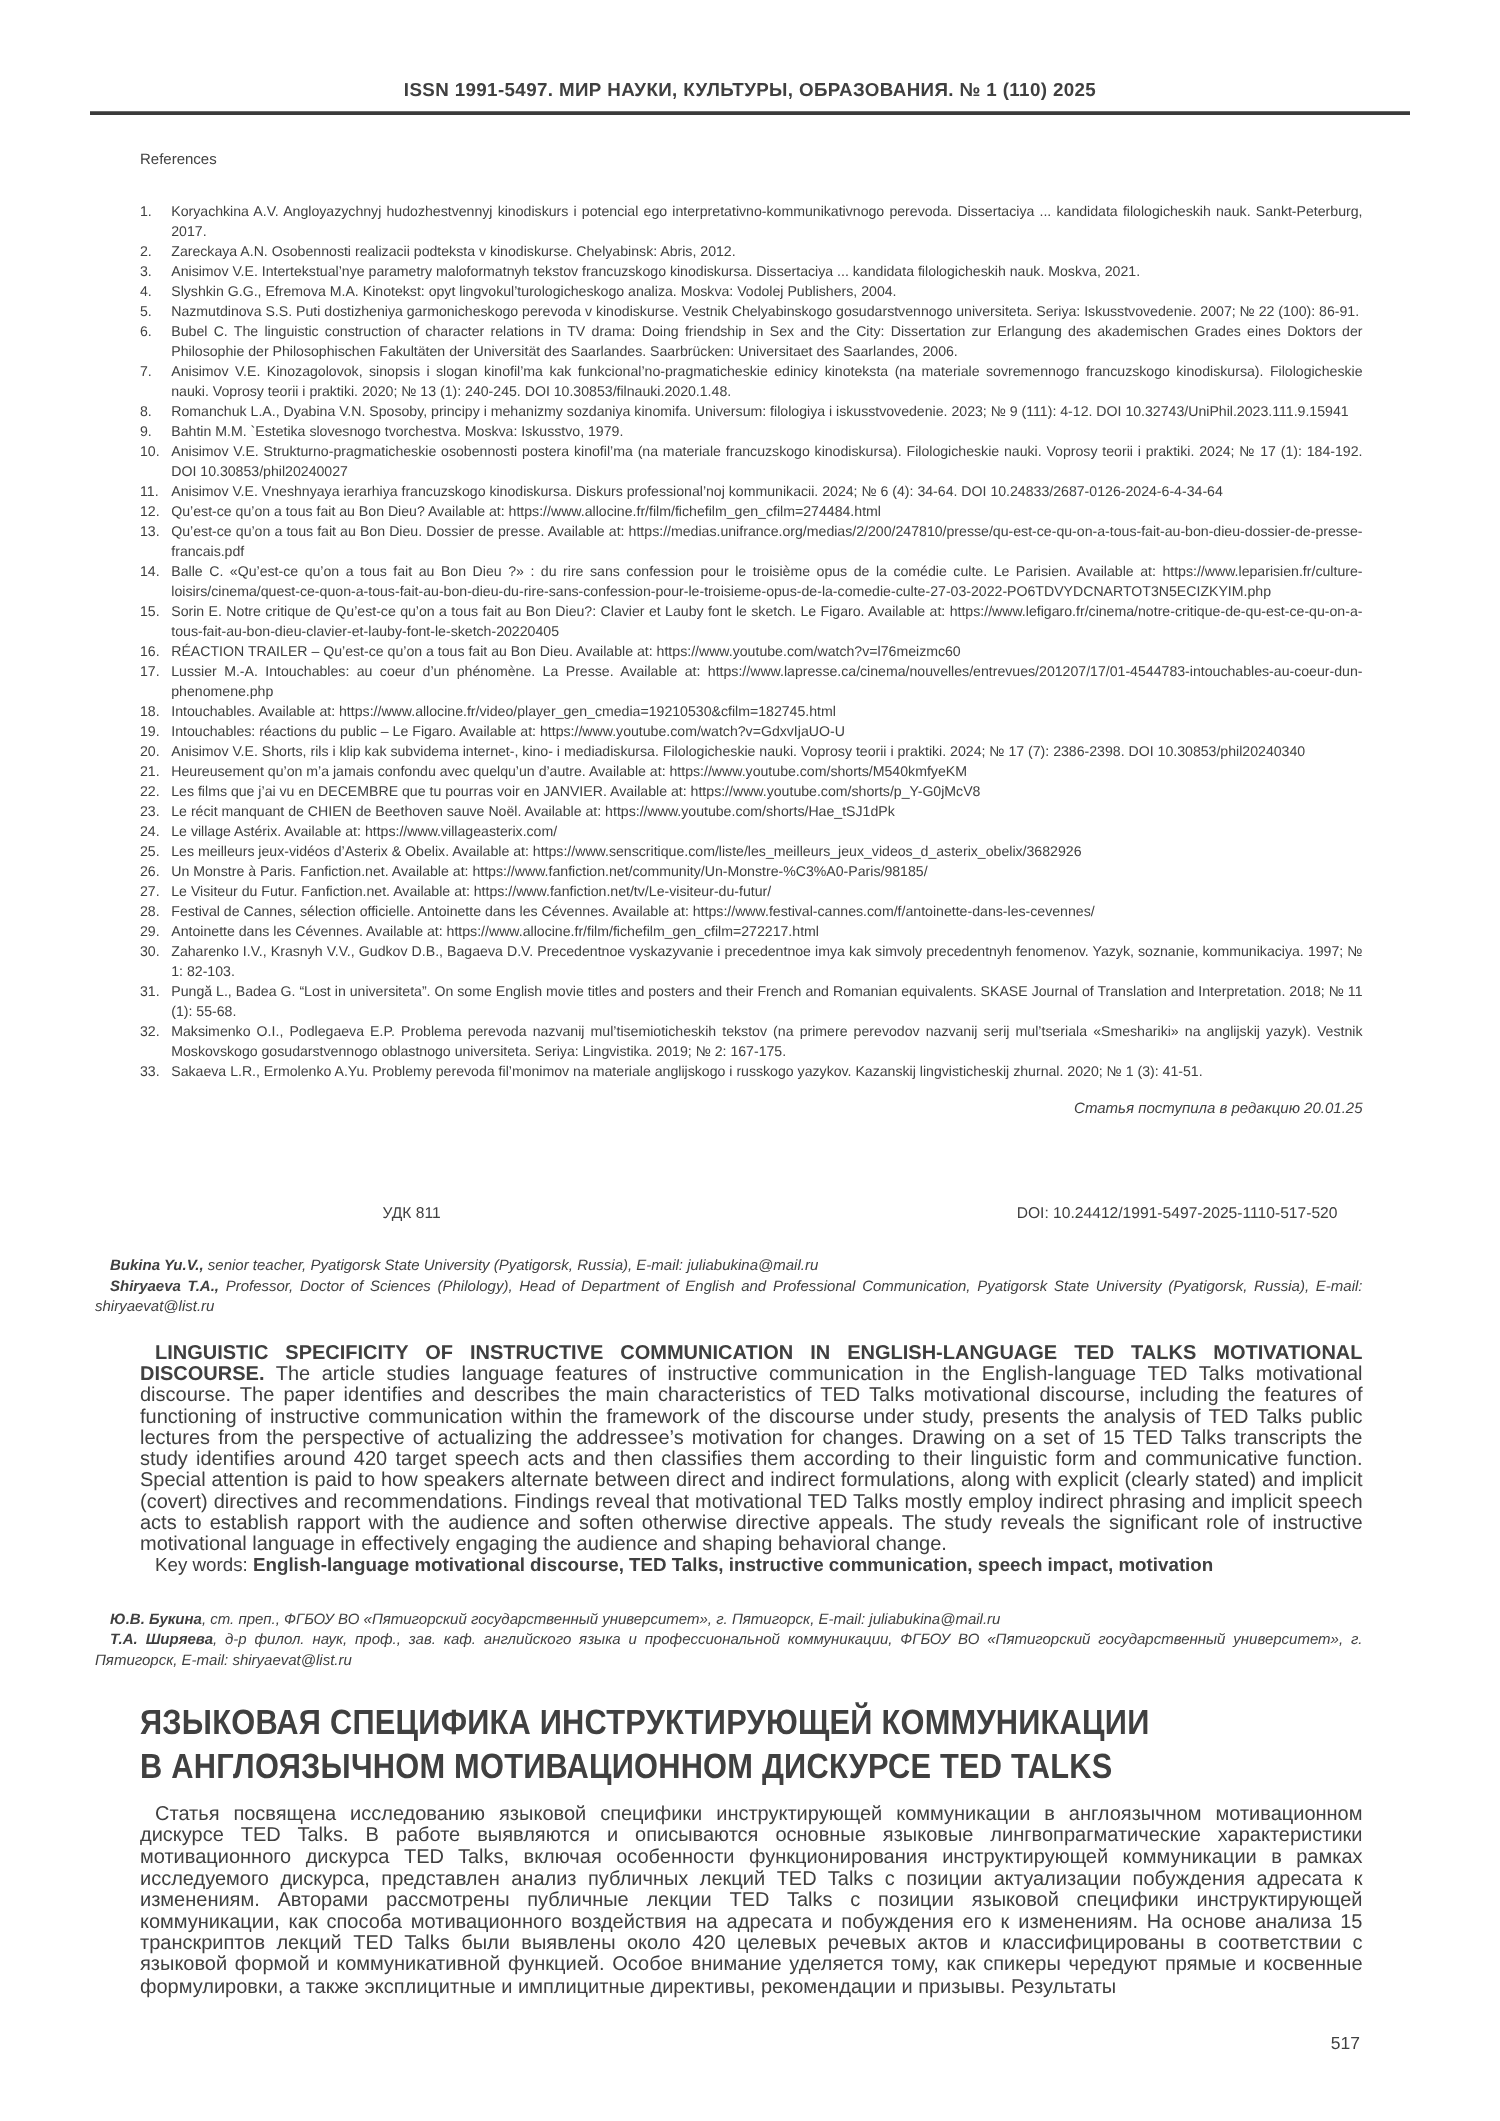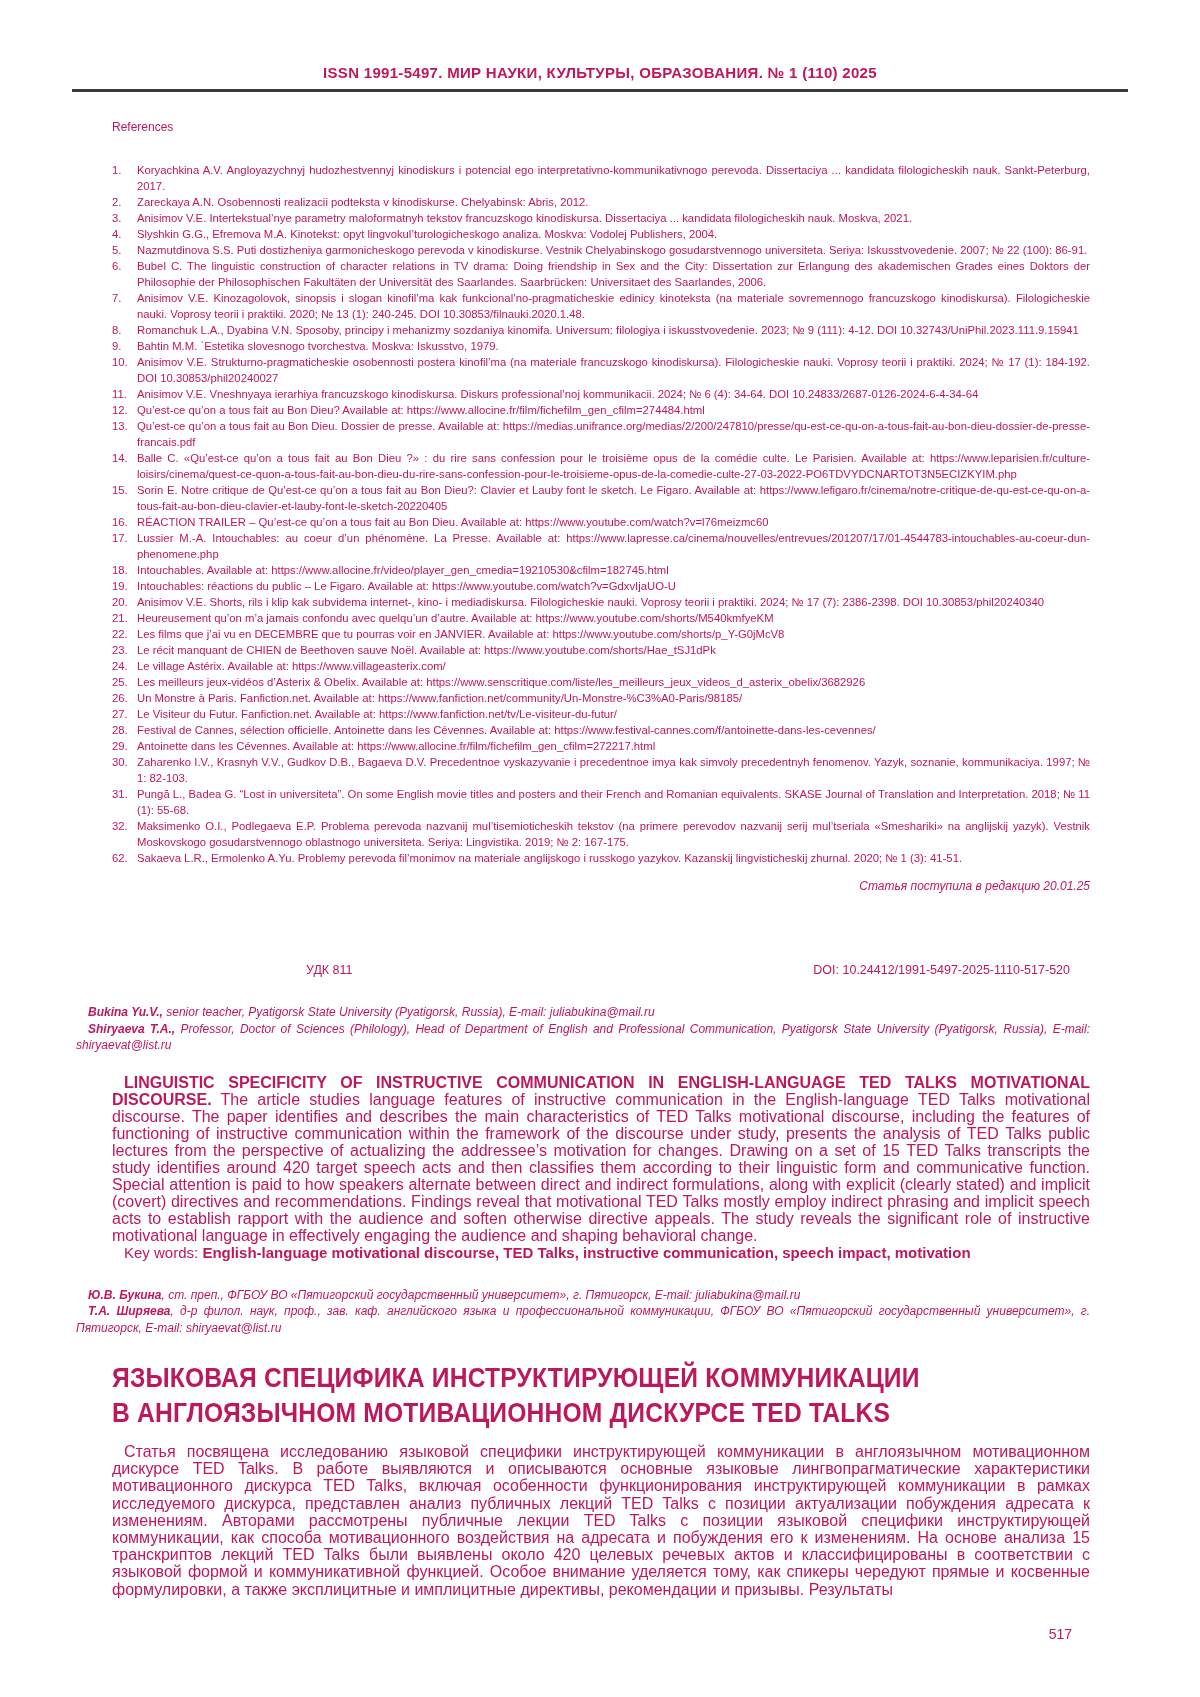--- a/index.html
+++ b/index.html
@@ -1,33 +1,33 @@
 <!DOCTYPE html>
 <html><head>
 <meta charset="utf-8">
 <style>
   html,body{margin:0;padding:0;background:#ffffff;}
-  .page{position:relative;width:1200px;height:1697px;background:#ffffff;color:#be185d;
+  .page{position:relative;width:1200px;height:1697px;background:#ffffff;color:#404040;
         font-family:"Liberation Sans","DejaVu Sans",sans-serif;overflow:hidden;}
   .issn{padding-top:64px;text-align:center;font-weight:700;font-size:15px;letter-spacing:.3px;line-height:18px;}
   .rule{margin:7px 72px 0 72px;height:3px;background:#3a3a3a;}
   .refs-head{margin:28px 110px 0 112px;font-size:12px;line-height:14px;}
   ol.refs{margin:28px 110px 0 112px;padding:0;list-style:none;font-size:11.3px;line-height:16px;text-align:justify;}
   ol.refs li{position:relative;padding-left:25px;}
   ol.refs .num{position:absolute;left:0;top:0;}
   .submission{margin:12px 110px 0 112px;text-align:right;font-style:italic;font-size:12px;line-height:16px;}
   .meta{display:flex;justify-content:space-between;margin:68px 130px 0 306px;font-size:12.5px;line-height:16px;}
   .authors{margin:26px 110px 0 76px;font-size:12px;line-height:16.5px;font-style:italic;text-align:justify;}
   .authors .author-line{text-indent:12px;}
   .abstract{margin:20px 110px 0 112px;font-size:16px;line-height:17px;text-align:justify;text-indent:12px;}
   .keywords{margin:0 110px 0 112px;font-size:15px;line-height:17px;text-indent:12px;}
   .title-ru{margin:24px 110px 0 112px;font-weight:700;font-size:28px;line-height:35px;white-space:nowrap;
             transform:scaleX(.88);transform-origin:0 0;letter-spacing:.2px;}
   .abstract-ru{margin:13px 110px 0 112px;font-size:16px;line-height:17.2px;text-align:justify;text-indent:12px;}
-  .page-num{position:absolute;top:1626px;right:128px;font-size:14px;}
+  .page-num{position:absolute;top:1626px;right:112px;font-size:14px;}
   .it{}
   .bd{font-weight:700;}
 </style>
 </head>
 <body>
 
 <div class="page">
 
   <div class="issn">ISSN 1991-5497. МИР НАУКИ, КУЛЬТУРЫ, ОБРАЗОВАНИЯ. № 1 (110) 2025</div>
   <div class="rule"></div>
@@ -60,21 +60,21 @@
       <li><span class="num">23.</span><span class="it">Le récit manquant de CHIEN de Beethoven sauve Noël</span><span>. Available at: https://www.youtube.com/shorts/Hae_tSJ1dPk</span></li>
       <li><span class="num">24.</span><span class="it">Le village Astérix</span><span>. Available at: https://www.villageasterix.com/</span></li>
       <li><span class="num">25.</span><span class="it">Les meilleurs jeux-vidéos d’Asterix &amp; Obelix</span><span>. Available at: https://www.senscritique.com/liste/les_meilleurs_jeux_videos_d_asterix_obelix/3682926</span></li>
       <li><span class="num">26.</span><span>Un Monstre à Paris. </span><span class="it">Fanfiction.net</span><span>. Available at: https://www.fanfiction.net/community/Un-Monstre-%C3%A0-Paris/98185/</span></li>
       <li><span class="num">27.</span><span>Le Visiteur du Futur. </span><span class="it">Fanfiction.net</span><span>. Available at: https://www.fanfiction.net/tv/Le-visiteur-du-futur/</span></li>
       <li><span class="num">28.</span><span class="it">Festival de Cannes, sélection officielle. Antoinette dans les Cévennes</span><span>. Available at: https://www.festival-cannes.com/f/antoinette-dans-les-cevennes/</span></li>
       <li><span class="num">29.</span><span class="it">Antoinette dans les Cévennes</span><span>. Available at: https://www.allocine.fr/film/fichefilm_gen_cfilm=272217.html</span></li>
       <li><span class="num">30.</span><span>Zaharenko I.V., Krasnyh V.V., Gudkov D.B., Bagaeva D.V. Precedentnoe vyskazyvanie i precedentnoe imya kak simvoly precedentnyh fenomenov. </span><span class="it">Yazyk, soznanie, kommunikaciya</span><span>. 1997; № 1: 82-103.</span></li>
       <li><span class="num">31.</span><span>Pungă L., Badea G. “Lost in universiteta”. On some English movie titles and posters and their French and Romanian equivalents. </span><span class="it">SKASE Journal of Translation and Interpretation</span><span>. 2018; № 11 (1): 55-68.</span></li>
       <li><span class="num">32.</span><span>Maksimenko O.I., Podlegaeva E.P. Problema perevoda nazvanij mul’tisemioticheskih tekstov (na primere perevodov nazvanij serij mul’tseriala «Smeshariki» na anglijskij yazyk). </span><span class="it">Vestnik Moskovskogo gosudarstvennogo oblastnogo universiteta</span><span>. Seriya: Lingvistika. 2019; № 2: 167-175.</span></li>
-      <li><span class="num">62.</span><span>Sakaeva L.R., Ermolenko A.Yu. Problemy perevoda fil’monimov na materiale anglijskogo i russkogo yazykov. </span><span class="it">Kazanskij lingvisticheskij zhurnal</span><span>. 2020; № 1 (3): 41-51.</span></li>
+      <li><span class="num">33.</span><span>Sakaeva L.R., Ermolenko A.Yu. Problemy perevoda fil’monimov na materiale anglijskogo i russkogo yazykov. </span><span class="it">Kazanskij lingvisticheskij zhurnal</span><span>. 2020; № 1 (3): 41-51.</span></li>
     </ol>
 
   <div class="submission">Статья поступила в редакцию 20.01.25</div>
 
   <div class="meta">
     <span>УДК 811</span>
     <span>DOI: 10.24412/1991-5497-2025-1110-517-520</span>
   </div>
 
   <div class="authors">

